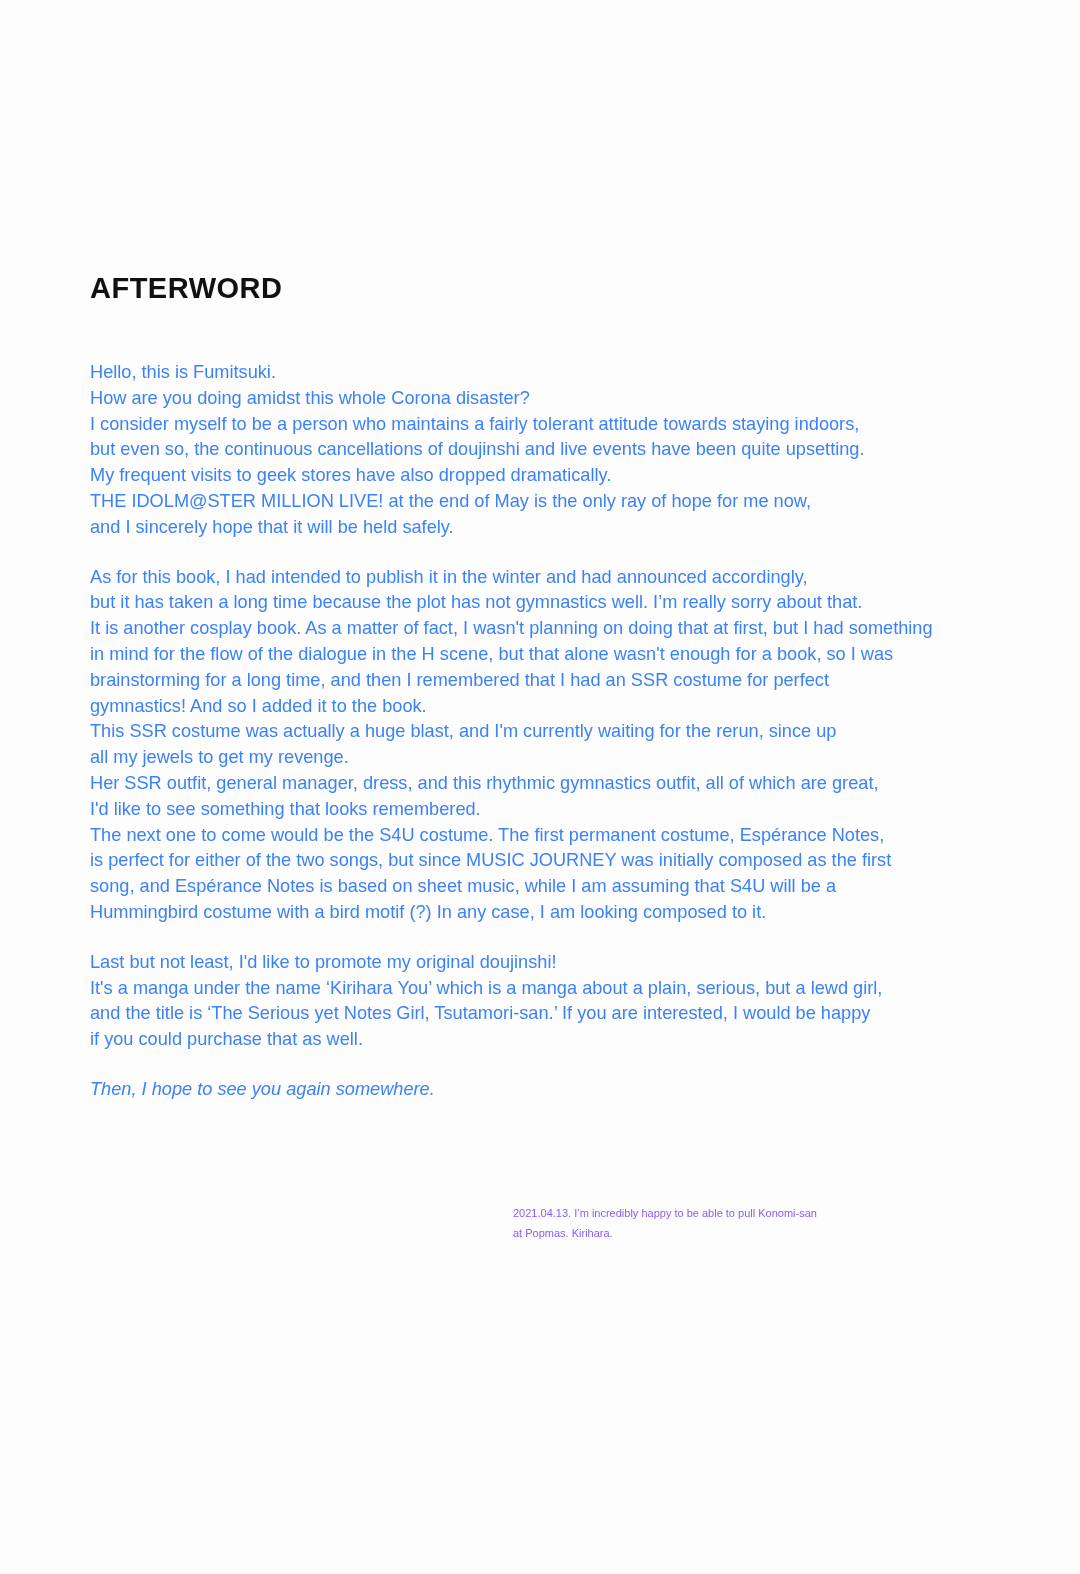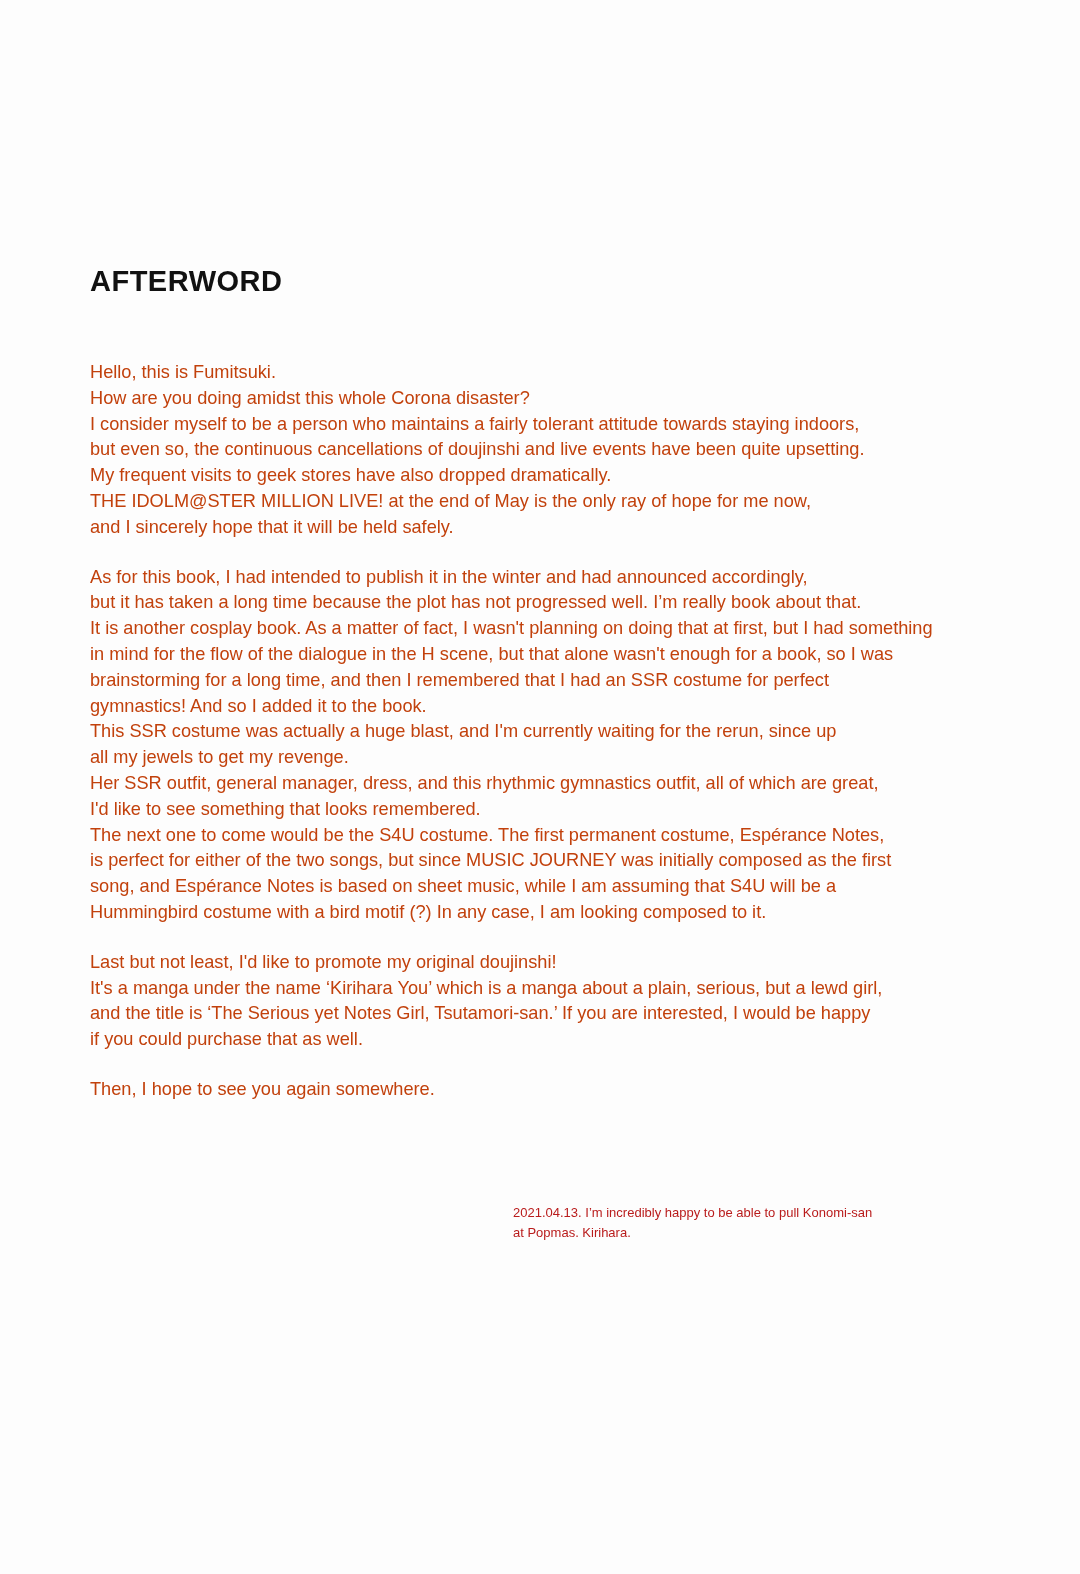--- a/index.html
+++ b/index.html
@@ -16,53 +16,54 @@
     overflow: hidden;
   }
   .page {
     position: absolute;
     inset: 0;
     background: #fdfdfd;
   }
   .title {
     position: absolute;
     left: 90px;
-    top: 246px;
+    top: 253px;
     font-size: 29px;
     font-weight: bold;
     letter-spacing: 0.5px;
     color: #111111;
   }
   .body-block {
     position: absolute;
     left: 90px;
     top: 360px;
     width: 945px;
     font-size: 18.2px;
     line-height: 25.8px;
-    color: #c2410c;
+    color: #3b82f6;
   }
   .para {
     margin: 0 0 24px 0;
   }
   .para:last-child {
     margin-bottom: 0;
+    font-style: italic;
   }
   .line {
     display: block;
     white-space: pre-wrap;
   }
   .signature {
     position: absolute;
     left: 513px;
     top: 1203px;
     width: 500px;
-    font-size: 13px;
+    font-size: 11px;
     line-height: 20px;
-    color: #b91c1c;
+    color: #8b5cf6;
   }
   .signature .line {
     display: block;
   }
 </style>
 </head>
 <body>
 
 <div class="page">
 
@@ -75,21 +76,21 @@
       <span class="line">How are you doing amidst this whole Corona disaster?</span>
       <span class="line">I consider myself to be a person who maintains a fairly tolerant attitude towards staying indoors,</span>
       <span class="line">but even so, the continuous cancellations of doujinshi and live events have been quite upsetting.</span>
       <span class="line">My frequent visits to geek stores have also dropped dramatically.</span>
       <span class="line">THE IDOLM@STER MILLION LIVE! at the end of May is the only ray of hope for me now,</span>
       <span class="line">and I sincerely hope that it will be held safely.</span>
     </p>
 
     <p class="para">
       <span class="line">As for this book, I had intended to publish it in the winter and had announced accordingly,</span>
-      <span class="line">but it has taken a long time because the plot has not progressed well. I’m really book about that.</span>
+      <span class="line">but it has taken a long time because the plot has not gymnastics well. I’m really sorry about that.</span>
       <span class="line">It is another cosplay book. As a matter of fact, I wasn't planning on doing that at first, but I had something</span>
       <span class="line">in mind for the flow of the dialogue in the H scene, but that alone wasn't enough for a book, so I was</span>
       <span class="line">brainstorming for a long time, and then I remembered that I had an SSR costume for perfect</span>
       <span class="line">gymnastics! And so I added it to the book.</span>
       <span class="line">This SSR costume was actually a huge blast, and I'm currently waiting for the rerun, since up</span>
       <span class="line">all my jewels to get my revenge.</span>
       <span class="line">Her SSR outfit, general manager, dress, and this rhythmic gymnastics outfit, all of which are great,</span>
       <span class="line">I'd like to see something that looks remembered.</span>
       <span class="line">The next one to come would be the S4U costume. The first permanent costume, Espérance Notes,</span>
       <span class="line">is perfect for either of the two songs, but since MUSIC JOURNEY was initially composed as the first</span>

